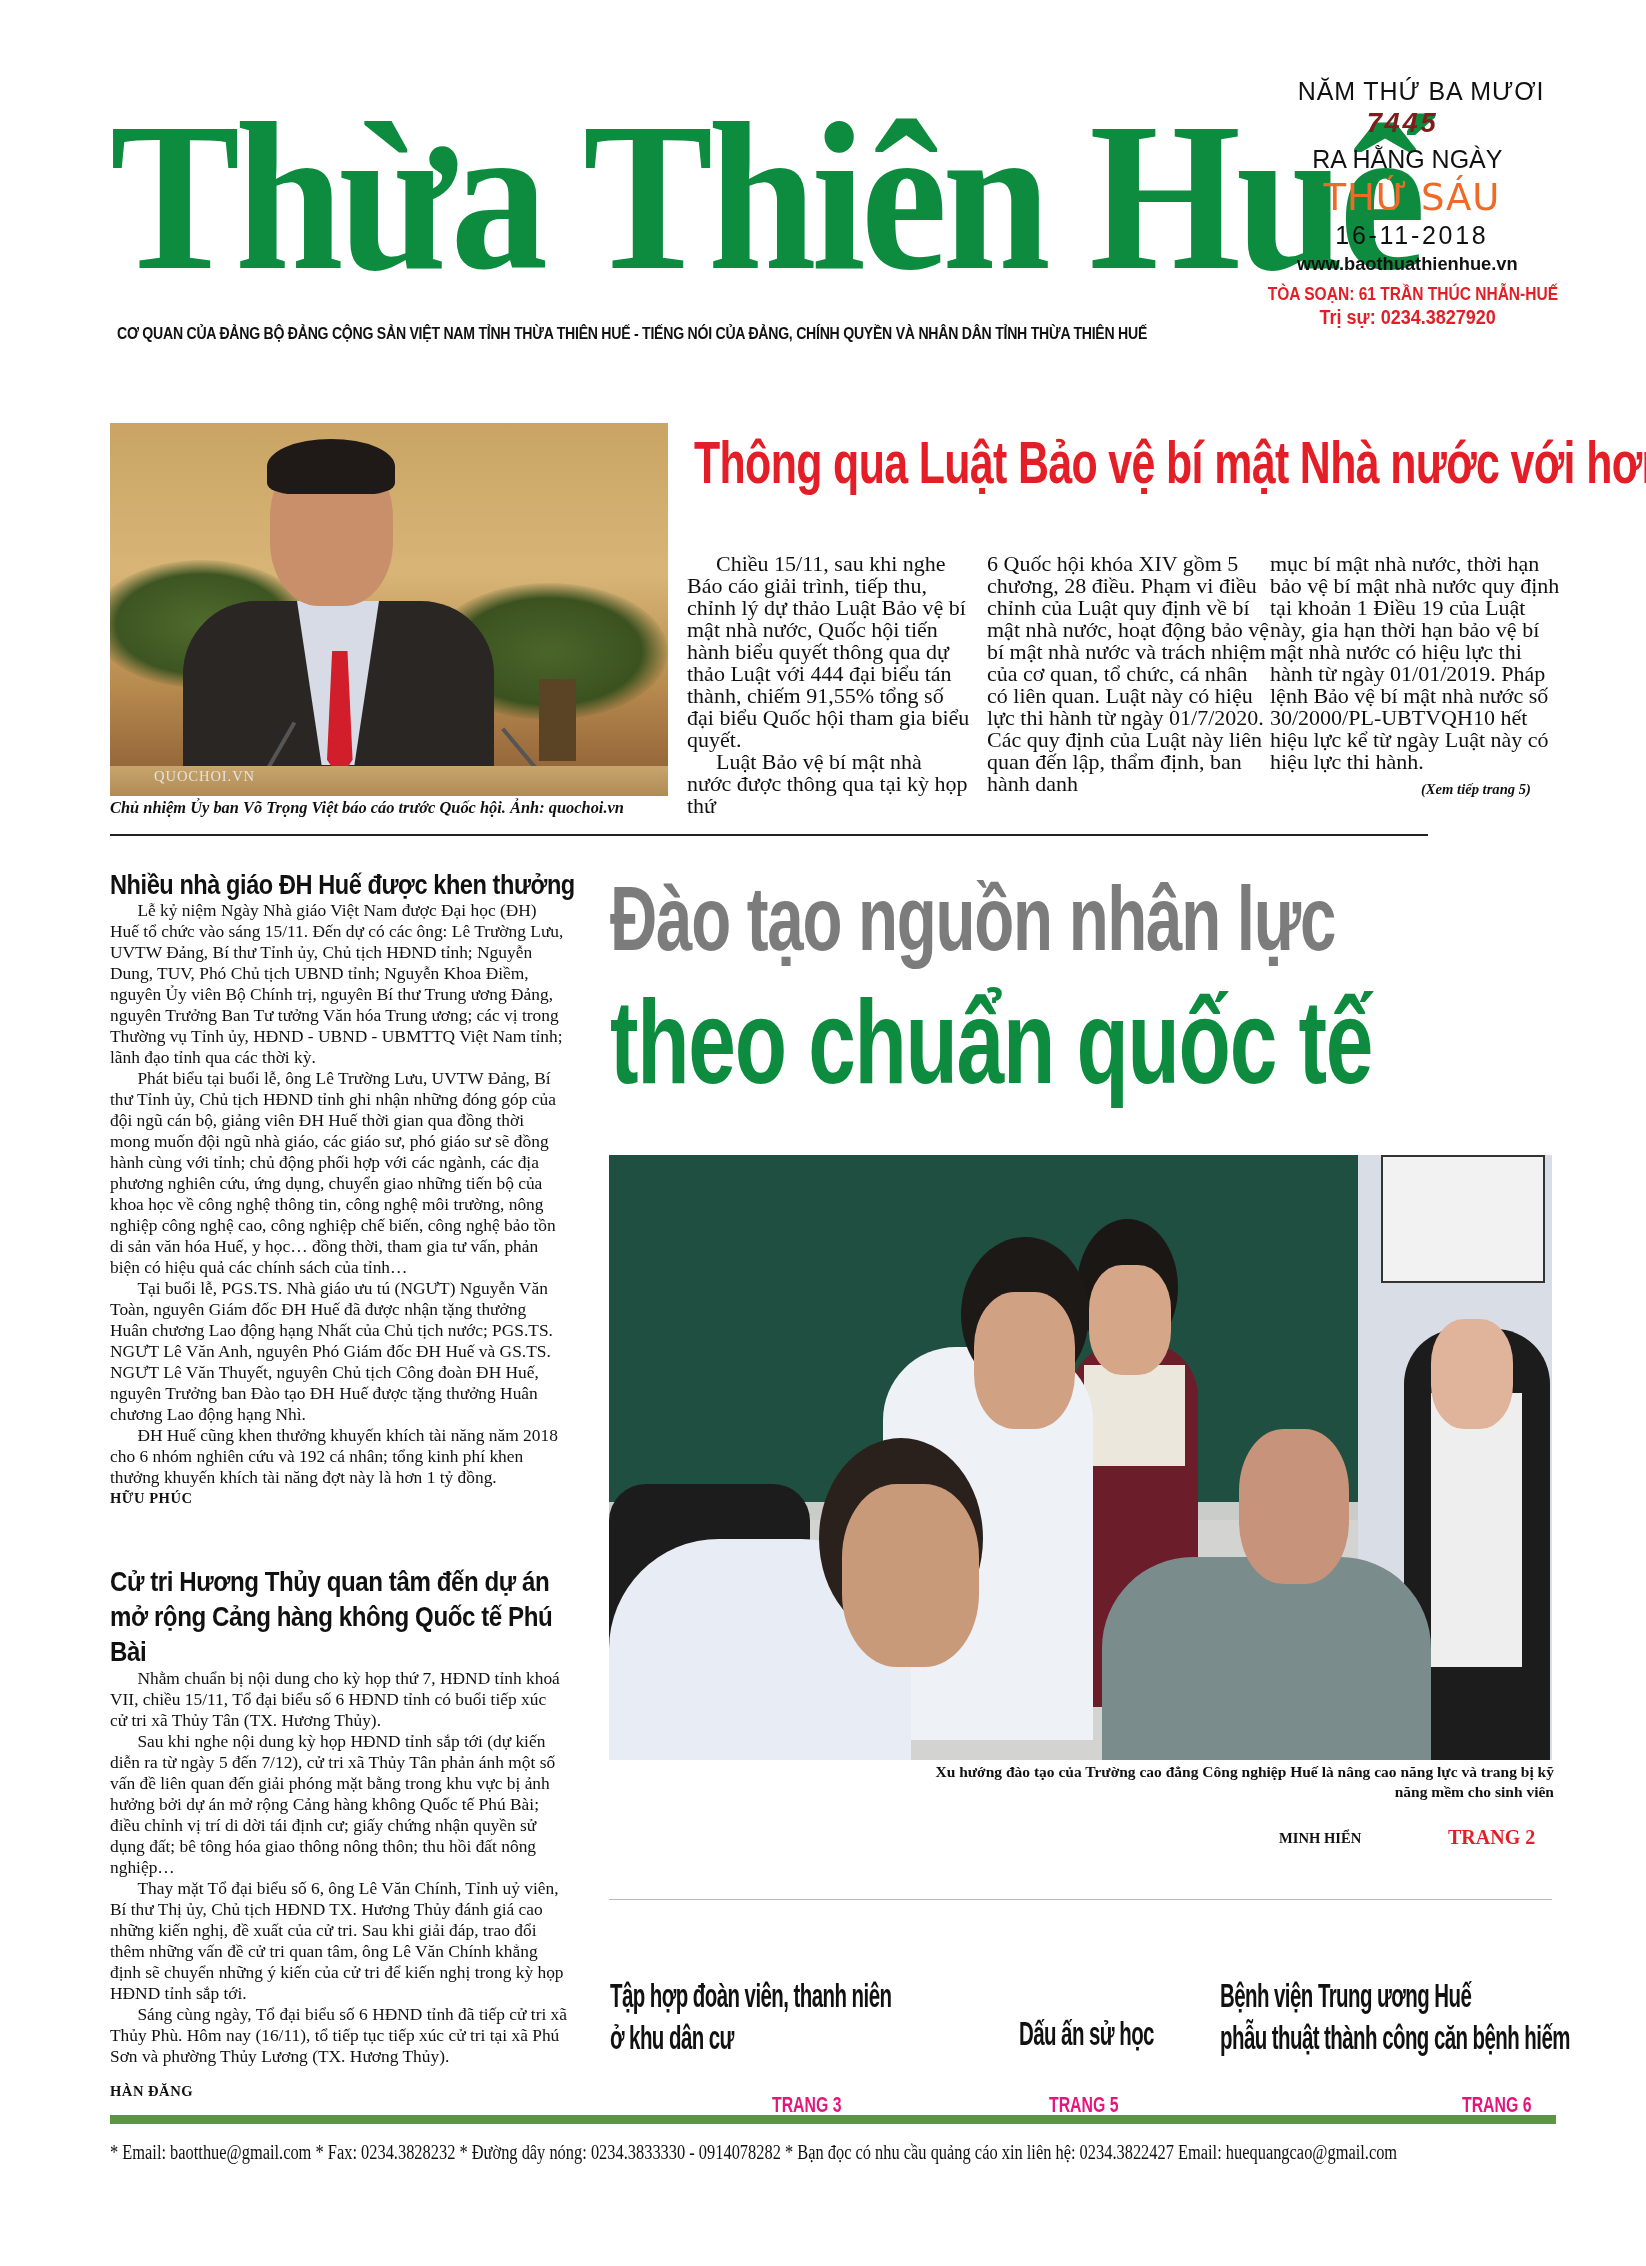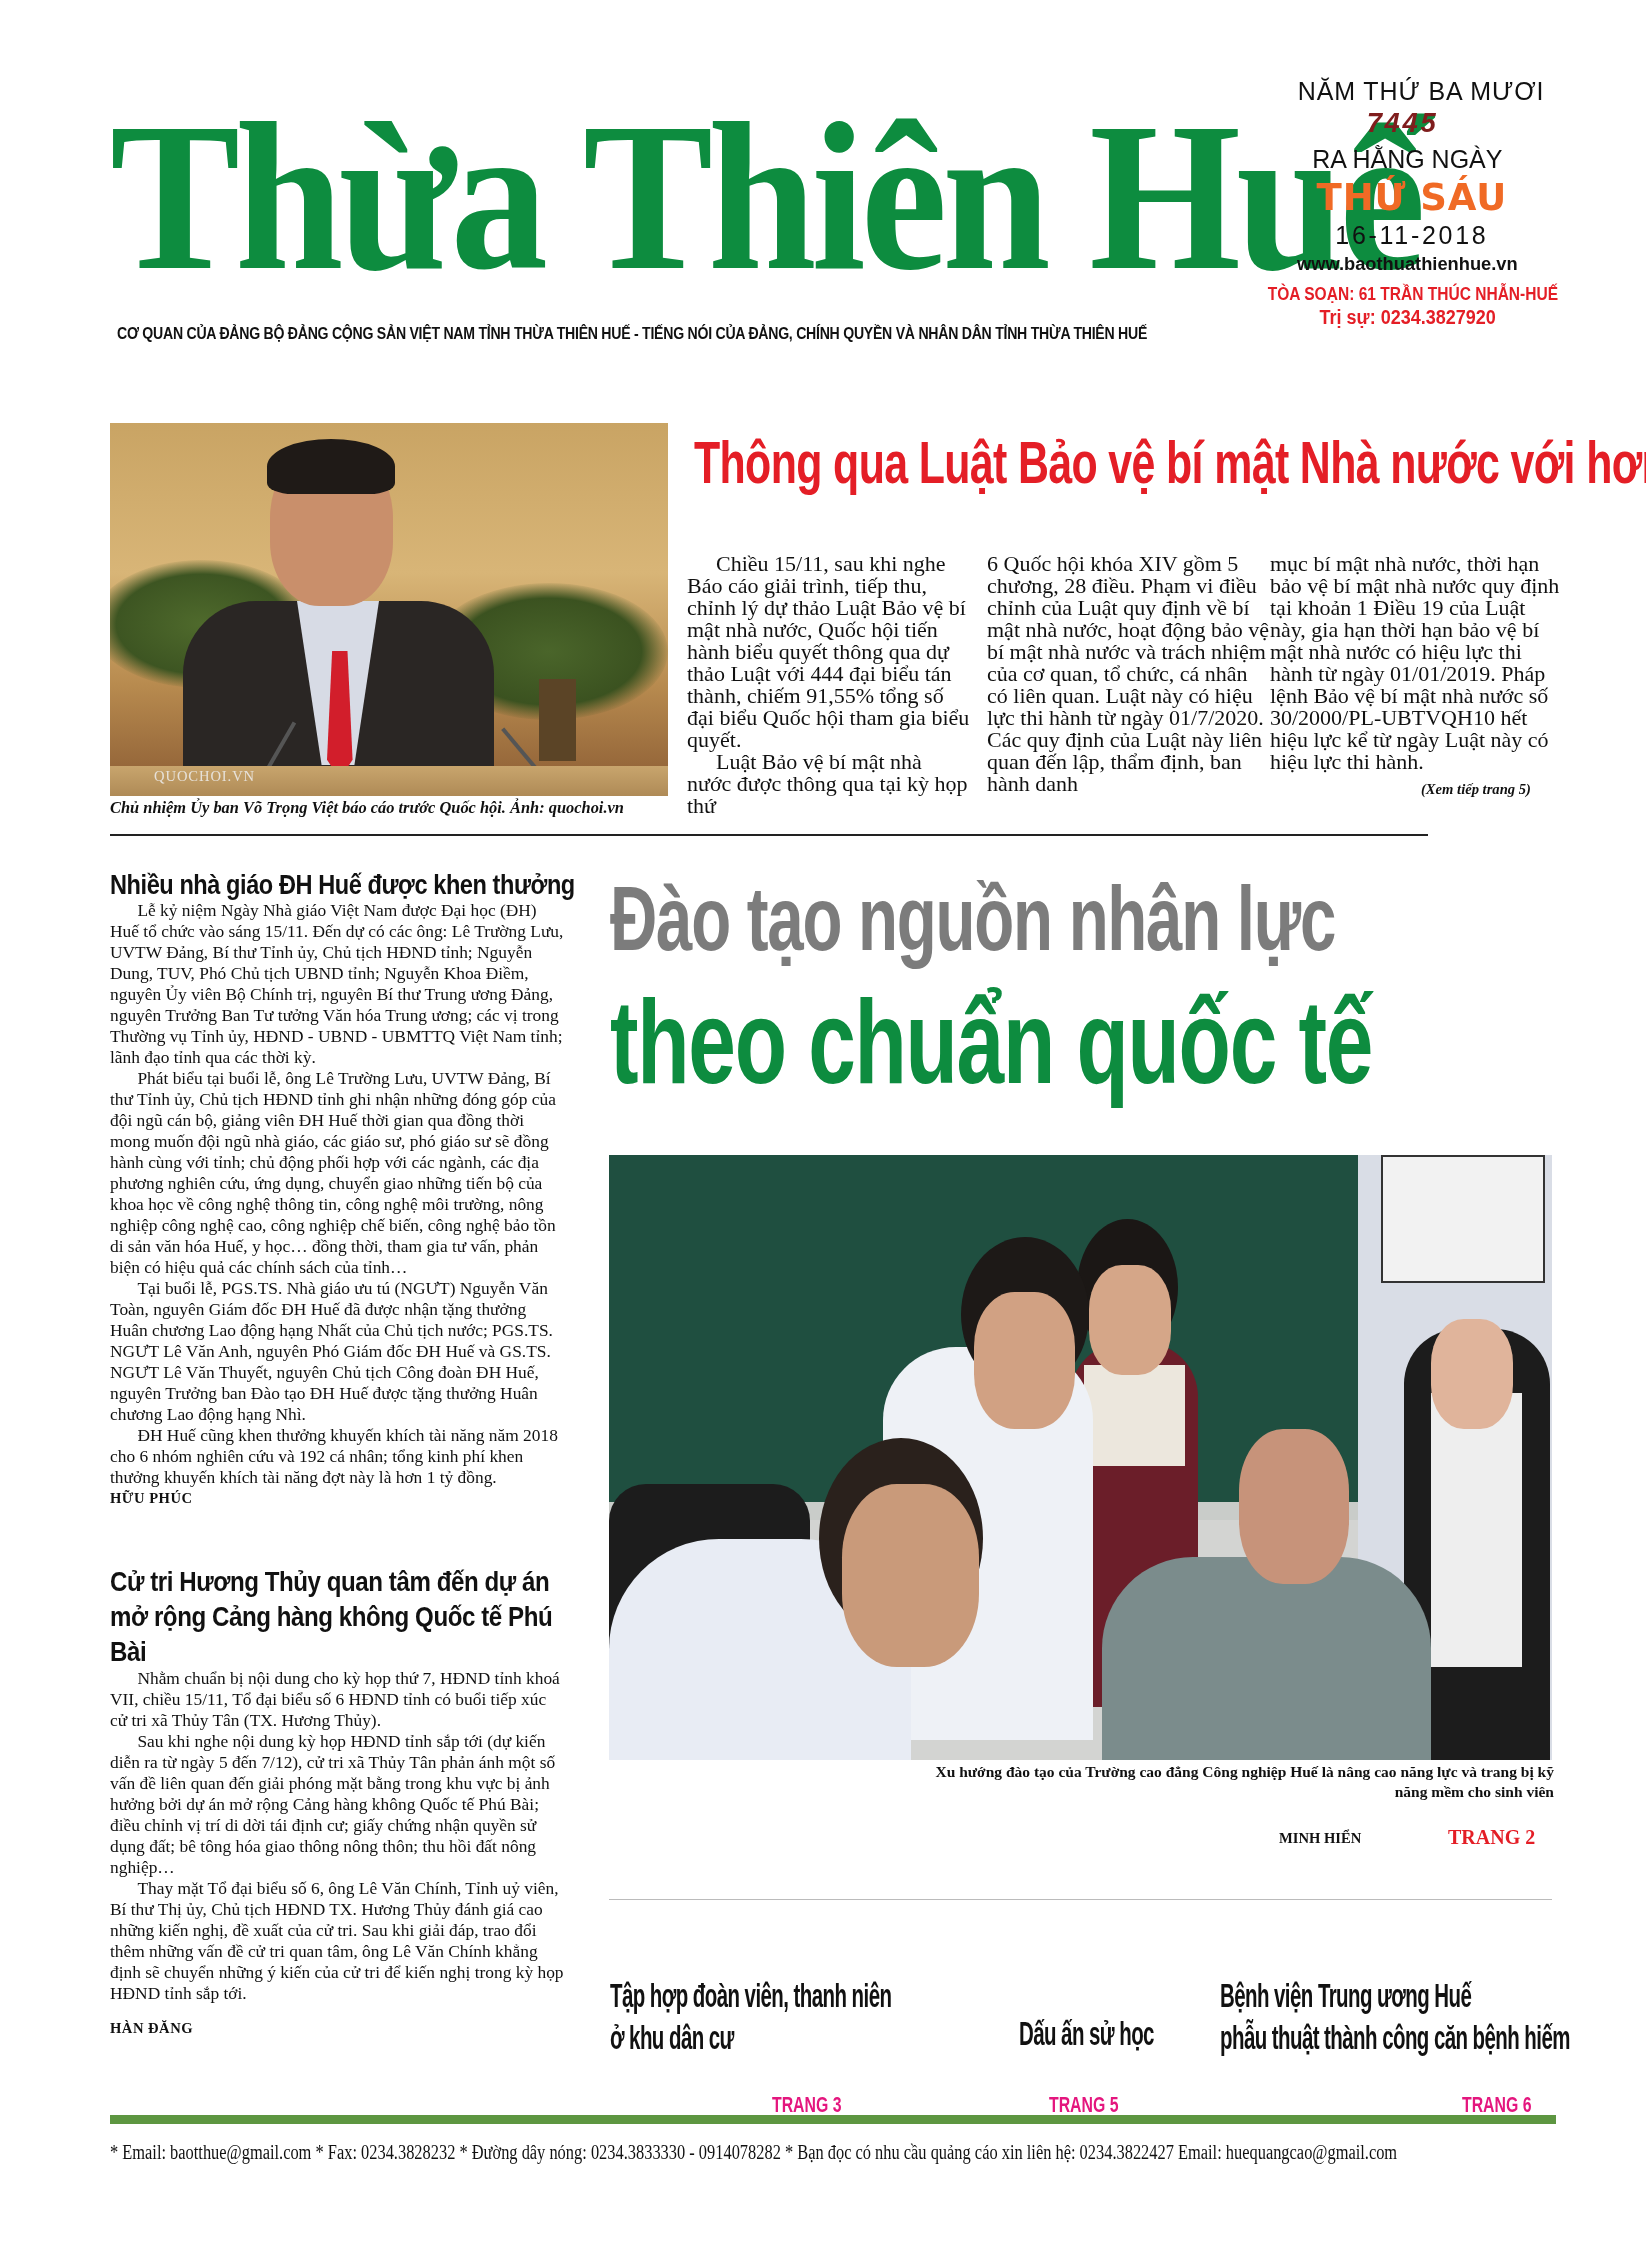--- a/index.html
+++ b/index.html
@@ -18,21 +18,21 @@
   .masthead-sub {
     left: 117px; top: 324px; width: 1151px;
     font-family: "Liberation Sans", sans-serif; font-weight: bold;
     font-size: 16.4px; letter-spacing: -0.3px; white-space: nowrap;
     transform: scaleX(0.86); transform-origin: left top; color: #111;
   }
   .side-info { left: 1270px; top: 73px; width: 302px; text-align: center; font-family: "Liberation Sans", sans-serif; }
   .si-year { font-size: 25px; letter-spacing: 0.9px; color: #111; margin-top: 3.7px; }
   .si-num { font-size: 27.4px; font-weight: bold; font-style: italic; color: #7f1d1d; letter-spacing: 2.7px; margin-top: 1.8px; margin-left: -37px; }
   .si-daily { font-size: 25px; color: #111; margin-top: 5.5px; margin-left: -27.4px; }
-  .si-day { font-size: 37px; font-weight: bold; color: #f06a25; margin-top: 1.8px; margin-left: -18.3px; letter-spacing: 0.9px; font-family: "DejaVu Sans", sans-serif; }
+  .si-day { font-size: 37px; font-weight: normal; color: #f06a25; margin-top: 1.8px; margin-left: -18.3px; letter-spacing: 0.9px; font-family: "DejaVu Sans", sans-serif; }
   .si-date { font-size: 25px; letter-spacing: 2.7px; color: #111; margin-top: 1.8px; margin-left: -18.3px; }
   .si-web { font-size: 18.3px; font-weight: bold; color: #111; margin-top: 3.7px; margin-left: -27.4px; }
   .si-addr { font-size: 18.3px; font-weight: bold; color: #e41e26; margin-top: 7.3px; margin-left: -27.4px; transform: scaleX(0.85); white-space: nowrap; }
   .si-phone { font-size: 20px; font-weight: bold; color: #e41e26; margin-top: 1.8px; margin-left: -27.4px; transform: scaleX(0.9); }
 
   
   .photo1 { left: 110px; top: 423px; width: 558px; height: 373px; overflow: hidden;
     background: linear-gradient(180deg, #c9a464 0%, #d8b577 40%, #b88b4f 70%, #8a5b33 100%); }
   .photo1 .plant-l { position: absolute; left: -18.3px; top: 137px; width: 219px; height: 128px; border-radius: 50%; background: radial-gradient(ellipse at center, #4f6a2c 0%, #3d5522 55%, rgba(61,85,34,0) 72%); }
   .photo1 .plant-r { position: absolute; left: 320px; top: 160px; width: 238px; height: 137px; border-radius: 50%; background: radial-gradient(ellipse at center, #4a652a 0%, #3b5220 55%, rgba(59,82,32,0) 72%); }
@@ -170,20 +170,21 @@
   <p>Tại buổi lễ, PGS.TS. Nhà giáo ưu tú (NGƯT) Nguyễn Văn Toàn, nguyên Giám đốc ĐH Huế đã được nhận tặng thưởng Huân chương Lao động hạng Nhất của Chủ tịch nước; PGS.TS. NGƯT Lê Văn Anh, nguyên Phó Giám đốc ĐH Huế và GS.TS. NGƯT Lê Văn Thuyết, nguyên Chủ tịch Công đoàn ĐH Huế, nguyên Trưởng ban Đào tạo ĐH Huế được tặng thưởng Huân chương Lao động hạng Nhì.</p>
   <p>ĐH Huế cũng khen thưởng khuyến khích tài năng năm 2018 cho 6 nhóm nghiên cứu và 192 cá nhân; tổng kinh phí khen thưởng khuyến khích tài năng đợt này là hơn 1 tỷ đồng.</p>
   <div class="byline">HỮU PHÚC</div>
 </div>
 
 <div class="abs lh2">Cử tri Hương Thủy quan tâm đến dự án mở rộng Cảng hàng không Quốc tế Phú Bài</div>
 <div class="abs lbody lbody2">
   <p>Nhằm chuẩn bị nội dung cho kỳ họp thứ 7, HĐND tỉnh khoá VII, chiều 15/11, Tổ đại biểu số 6 HĐND tỉnh có buổi tiếp xúc cử tri xã Thủy Tân (TX. Hương Thủy).</p>
   <p>Sau khi nghe nội dung kỳ họp HĐND tỉnh sắp tới (dự kiến diễn ra từ ngày 5 đến 7/12), cử tri xã Thủy Tân phản ánh một số vấn đề liên quan đến giải phóng mặt bằng trong khu vực bị ảnh hưởng bởi dự án mở rộng Cảng hàng không Quốc tế Phú Bài; điều chỉnh vị trí di dời tái định cư; giấy chứng nhận quyền sử dụng đất; bê tông hóa giao thông nông thôn; thu hồi đất nông nghiệp…</p>
   <p>Thay mặt Tổ đại biểu số 6, ông Lê Văn Chính, Tỉnh uỷ viên, Bí thư Thị ủy, Chủ tịch HĐND TX. Hương Thủy đánh giá cao những kiến nghị, đề xuất của cử tri. Sau khi giải đáp, trao đổi thêm những vấn đề cử tri quan tâm, ông Lê Văn Chính khẳng định sẽ chuyển những ý kiến của cử tri để kiến nghị trong kỳ họp HĐND tỉnh sắp tới.</p>
+  <p>Sáng cùng ngày, Tổ đại biểu số 6 HĐND tỉnh đã tiếp cử tri xã Thủy Phù. Hôm nay (16/11), tổ tiếp tục tiếp xúc cử tri tại xã Phú Sơn và phường Thủy Lương (TX. Hương Thủy).</p>
   <div class="byline" style="margin-top:14px;">HÀN ĐĂNG</div>
 </div>
 
 <div class="abs fh1">Đào tạo nguồn nhân lực</div>
 <div class="abs fh2">theo chuẩn quốc tế</div>
 
 <div class="abs photo2">
   <div class="board"></div>
   <div class="ledge"></div>
   <div class="lower"></div>

